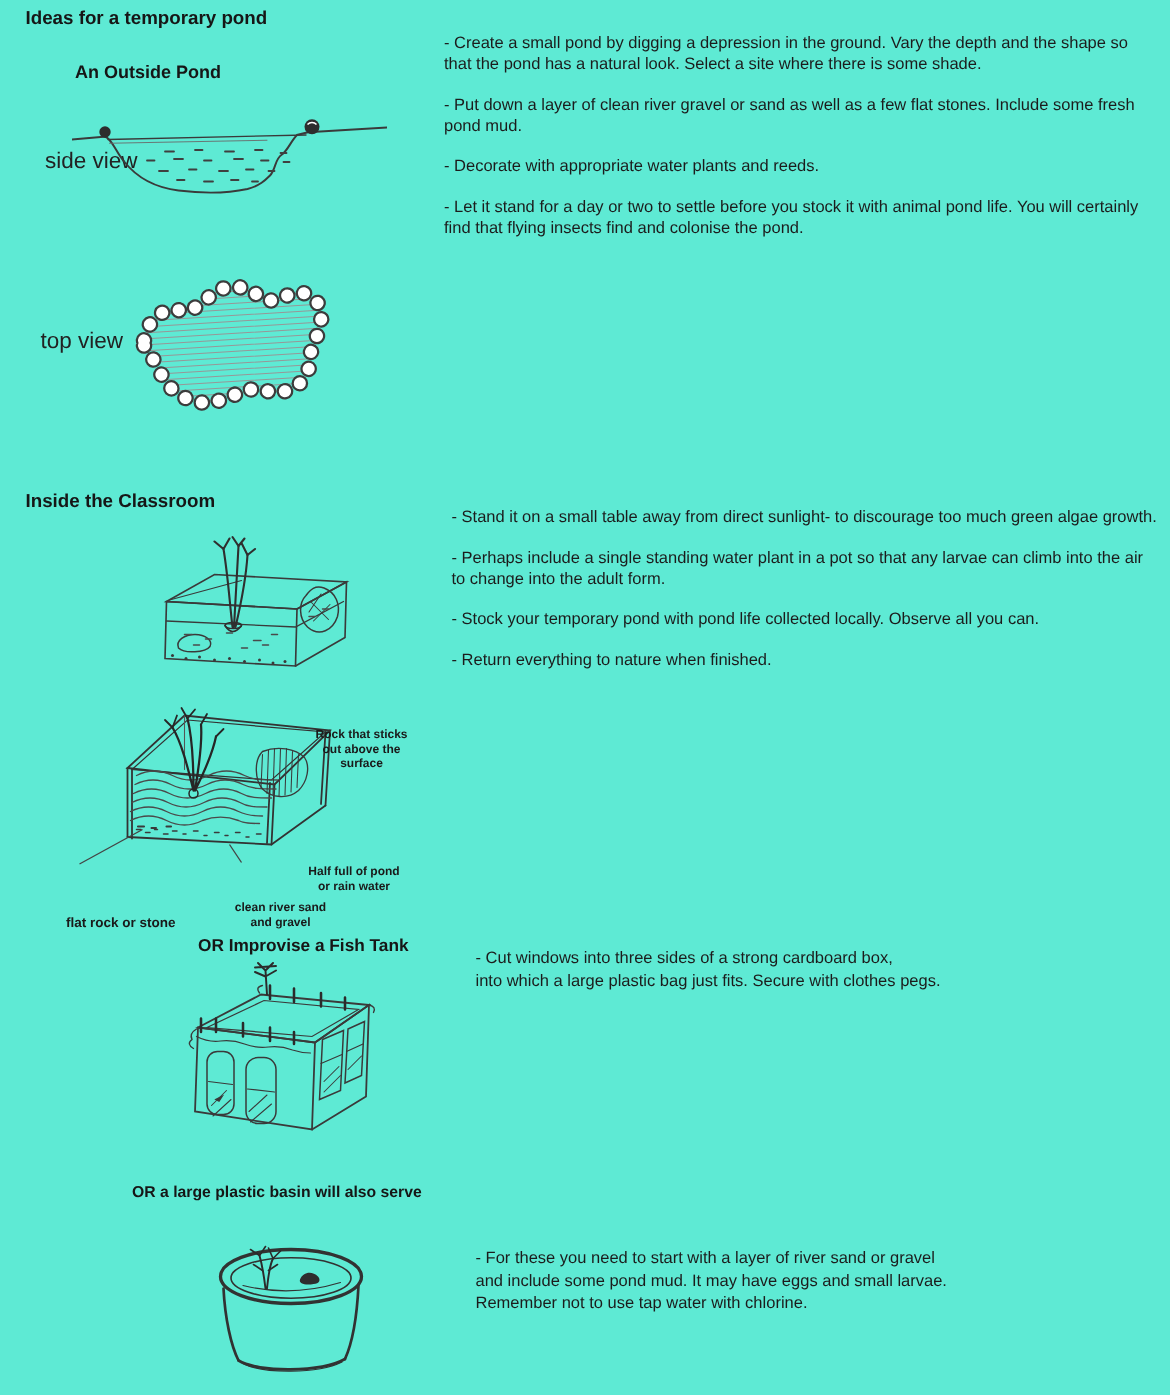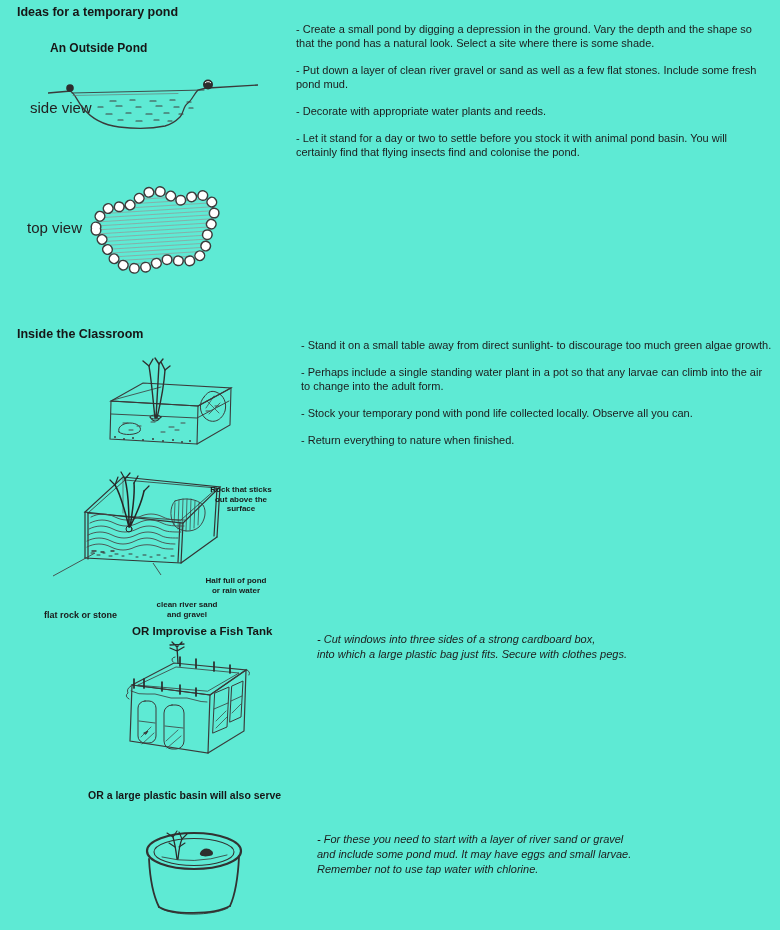--- a/index.html
+++ b/index.html
@@ -16,21 +16,21 @@
 
   .caption { position:absolute; font-size:15px; color:#222; white-space:nowrap; }
   .cap-side { left:30px; top:99px; }
   .cap-top  { left:27px; top:219px; }
 
   .col { position:absolute; font-size:11px; line-height:14px; color:#1c1c1c; }
   .col p { margin:0 0 13px 0; }
   .col1 { left:296px; top:22px;  width:474px; }
   .col2 { left:301px; top:338px; width:472px; }
 
-  .blk { position:absolute; font-size:11px; line-height:15px; color:#1c1c1c;font-style:italic; }
+  .blk { position:absolute; font-size:11px; line-height:15px; color:#1c1c1c; }
   .blk-improv { left:317px; top:632px; }
   .blk-basin  { left:317px; top:832px; }
 
   .ill-label {
     position:absolute; font-size:8px; font-weight:bold; color:#1a1a1a;
     line-height:9.5px; text-align:center;margin-top:33px;
   }
   .lbl-rock { left:206px; top:452px; width:70px; }
   .lbl-half { left:203px; top:543px; width:66px; }
   .lbl-sand { left:151px; top:567px; width:72px; }
@@ -225,21 +225,21 @@
   <div class="ill-label lbl-sand">
     <div>clean river sand</div>
     <div>and gravel</div>
   </div>
   <div class="ill-label lbl-flat">flat rock or stone</div>
 
   <div class="col col1">
     <p>- Create a small pond by digging a depression in the ground. Vary the depth and the shape so that the pond has a natural look.  Select a site where there is some shade.</p>
     <p>- Put down a layer of clean river gravel or sand as well as a few flat stones.  Include some fresh pond mud.</p>
     <p>- Decorate with appropriate water plants and reeds.</p>
-    <p>- Let it stand for a day or two to settle before you stock it with animal pond basin.  You will certainly find that flying insects find and colonise the pond.</p>
+    <p>- Let it stand for a day or two to settle before you stock it with animal pond life.  You will certainly find that flying insects find and colonise the pond.</p>
   </div>
 
   <div class="col col2">
     <p>-  Stand it on a small table away from direct sunlight- to discourage too much green algae growth.</p>
     <p>- Perhaps include a single standing water plant in a pot so that any larvae can climb into the air to change into the adult form.</p>
     <p>- Stock your temporary pond with pond life collected locally.  Observe all you can.</p>
     <p>- Return everything to nature when finished.</p>
   </div>
 
   <div class="blk blk-improv">

